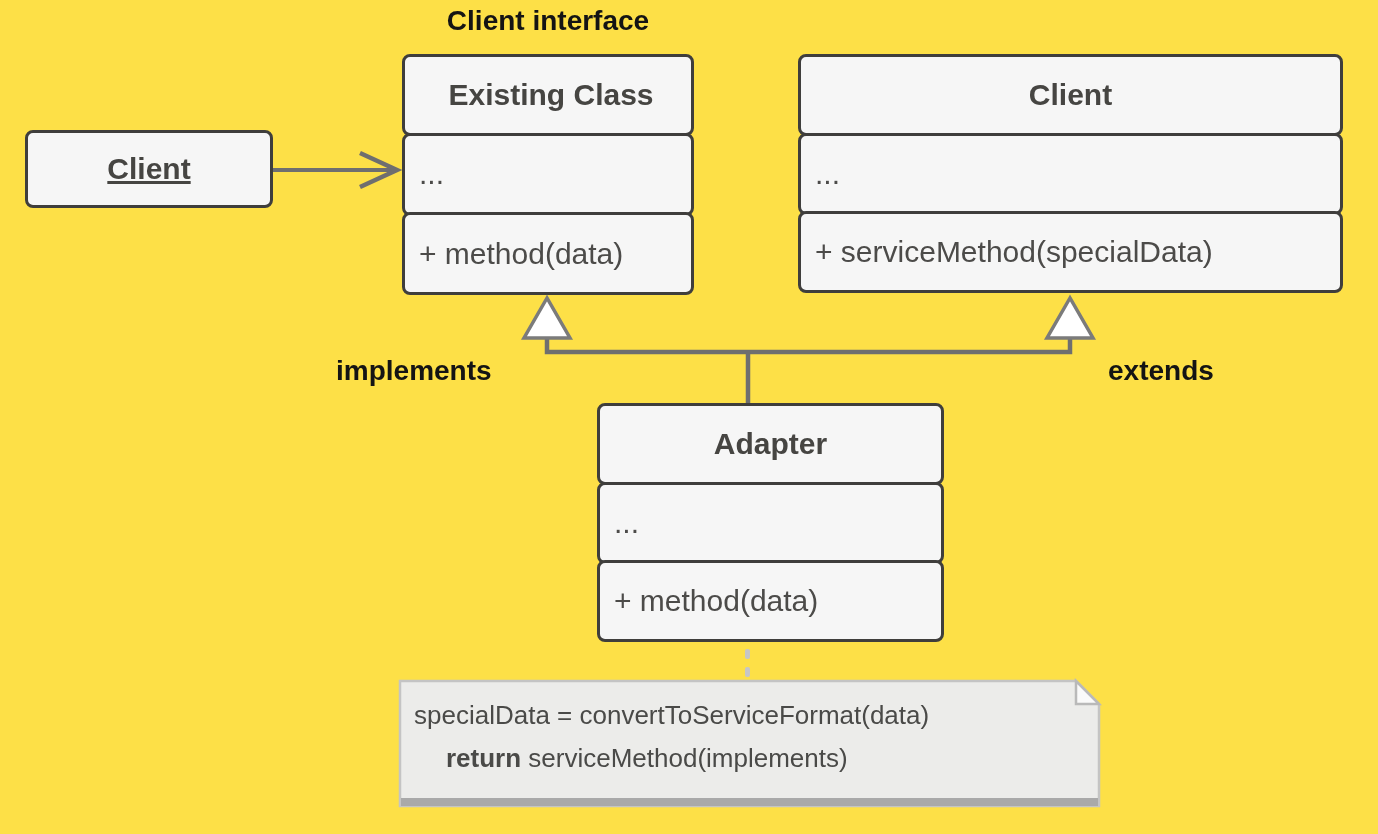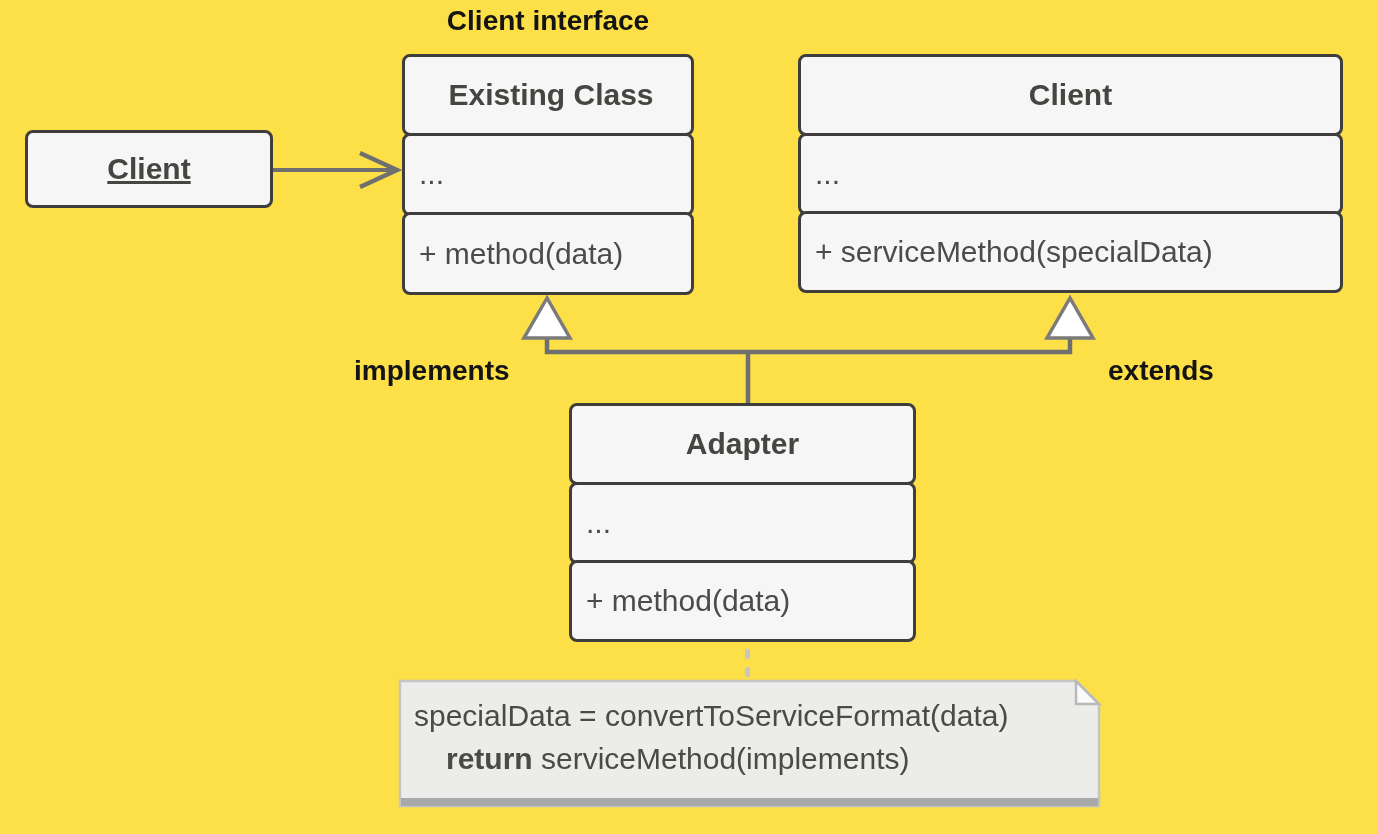--- a/index.html
+++ b/index.html
@@ -69,21 +69,21 @@
     height: 10px;
     background: #c6c6c6;
     border-radius: 2px;
   }
 
   
   .note-text {
     position: absolute;
     left: 17px;
     top: 16px;
-    font-size: 30px;
+    font-size: 26px;
     line-height: 43px;
     color: #4a4a48;
     white-space: nowrap;
   }
   .note-keyword { font-weight: 700; margin-left: 32px; }
 </style>
 </head>
 <body>
 
 <div id="stage">
@@ -123,24 +123,24 @@
     </div>
   </div>
 
   <svg class="abs" style="left:440px; top:294px;" width="670" height="112" viewBox="0 0 670 112">
     <path d="M107,44 V58 H630 V44" fill="none" stroke="#6f6f6f" stroke-width="4.5"></path>
     <path d="M308,58 V112" fill="none" stroke="#6f6f6f" stroke-width="4.5"></path>
     <polygon points="107,4 84,44 130,44" fill="#ffffff" stroke="#7b7b7b" stroke-width="3.5"></polygon>
     <polygon points="630,4 607,44 653,44" fill="#ffffff" stroke="#7b7b7b" stroke-width="3.5"></polygon>
   </svg>
 
-  <div class="diagram-label" style="left:354px; top:355px;">implements</div>
+  <div class="diagram-label" style="left:336px; top:355px;">implements</div>
   <div class="diagram-label" style="left:1108px; top:355px;">extends</div>
 
-  <div class="class-box" style="left:569px; top:403px; width:347px;">
+  <div class="class-box" style="left:597px; top:403px; width:347px;">
     <div class="compartment comp-title" style="height:82px;">
       <span>Adapter</span>
     </div>
     <div class="compartment comp-body" style="height:82px;">
       <span>...</span>
     </div>
     <div class="compartment comp-body" style="height:82px;">
       <span>+ method(data)</span>
     </div>
   </div>

